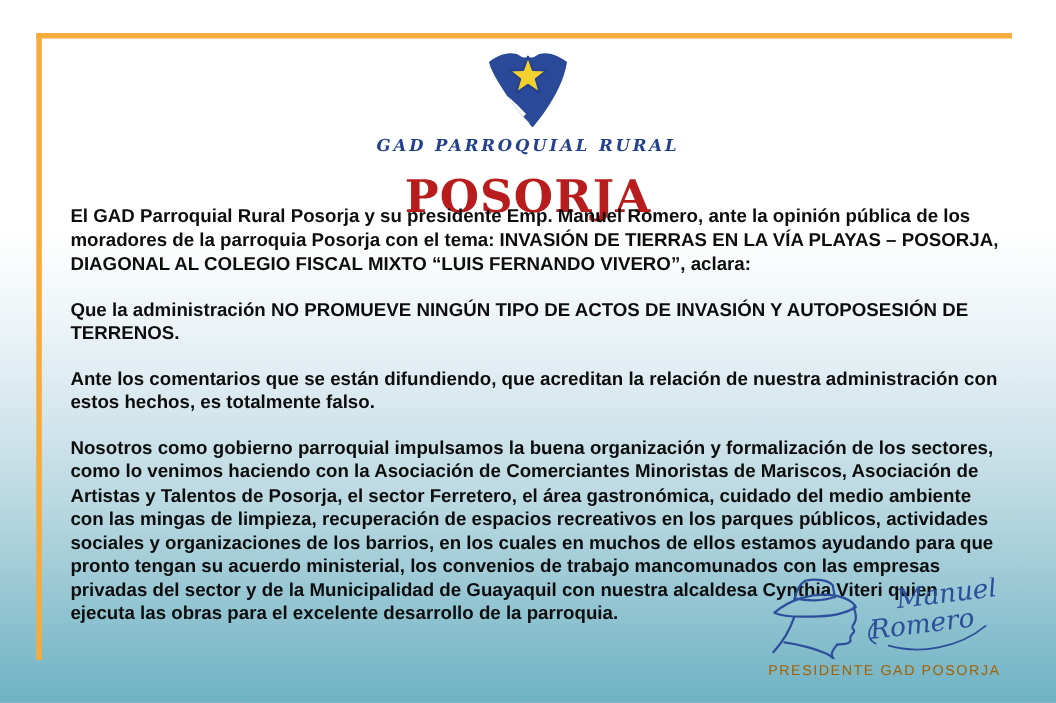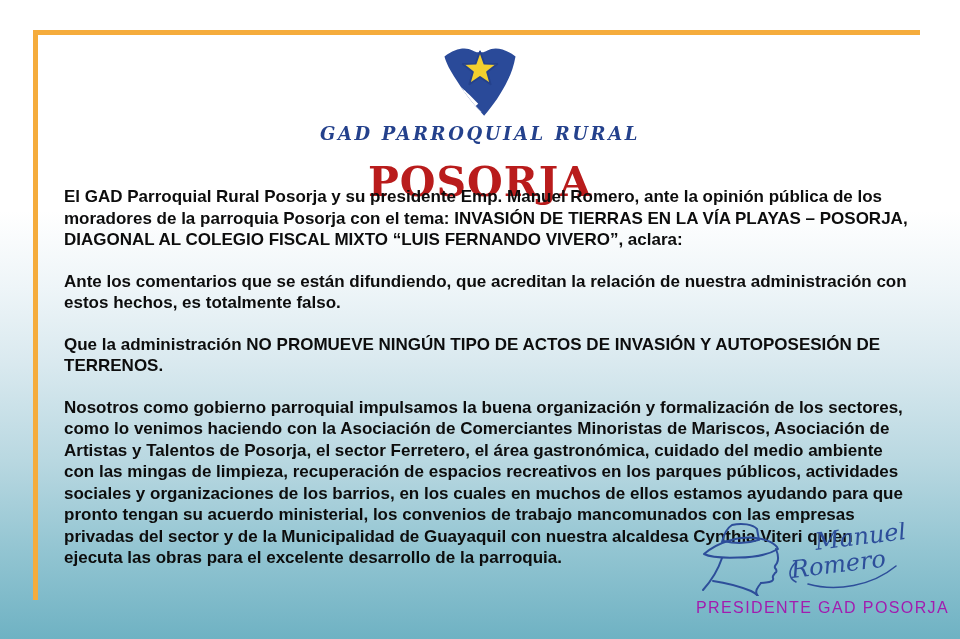--- a/index.html
+++ b/index.html
@@ -31,21 +31,21 @@
 
   
   .logo {
     position: absolute; top: 44px; left: 0; right: 0;
     text-align: center; line-height: 1;
   }
   .logo-shield { display: block; margin: 0 auto; }
   .logo-subtitle {
     font-family: "DejaVu Serif", serif;
     font-style: italic; font-weight: bold;
-    font-size: 18px; letter-spacing: 2.6px;
+    font-size: 15px; letter-spacing: 2.6px;
     color: #24418C; margin-top: 5px;
   }
   .logo-title {
     font-family: "DejaVu Serif", serif;
     font-weight: bold;
     font-size: 41px; letter-spacing: 1px;
     color: #b91c1c; margin-top: 19px;
   }
 
   
@@ -58,22 +58,22 @@
     line-height: 21.5px; color: #0d0d0d;
   }
 
   
   .signature {
     position: absolute; right: 48px; bottom: 22px;
     width: 216px; text-align: center;
   }
   .signature svg { display: block; }
   .sig-caption {
-    font-size: 16px; letter-spacing: 1.4px;
-    color: #a21caf; margin-top: 3px; white-space: nowrap;
+    font-size: 13px; letter-spacing: 1.4px;
+    color: #a16207; margin-top: 3px; white-space: nowrap;
   }
 </style>
 </head>
 <body>
 
 <div class="frame-top"></div>
 <div class="frame-left"></div>
 
 <div class="logo">
   <svg class="logo-shield" width="84" height="76" viewBox="0 0 100 92" aria-hidden="true">
@@ -96,22 +96,22 @@
     </g>
 
     <polygon points="50,9 55.3,23.7 70.9,24.2 58.6,33.8 62.9,48.8 50,40 37.1,48.8 41.4,33.8 29.1,24.2 44.7,23.7" fill="#F3D02E" stroke="#24418C" stroke-width="2.2" stroke-linejoin="round"></polygon>
   </svg>
   <div class="logo-subtitle">GAD PARROQUIAL RURAL</div>
   <div class="logo-title">POSORJA</div>
 </div>
 
 <div class="content">
   <p>El GAD Parroquial Rural Posorja y su presidente Emp. Manuel Romero, ante la opinión pública de los moradores de la parroquia Posorja con el tema: INVASIÓN DE TIERRAS EN LA VÍA PLAYAS – POSORJA, DIAGONAL AL COLEGIO FISCAL MIXTO “LUIS FERNANDO VIVERO”, aclara:</p>
+  <p>Que la administración NO PROMUEVE NINGÚN TIPO DE ACTOS DE INVASIÓN Y AUTOPOSESIÓN DE TERRENOS.</p>
   <p>Ante los comentarios que se están difundiendo, que acreditan la relación de nuestra administración con estos hechos, es totalmente falso.</p>
-  <p>Que la administración NO PROMUEVE NINGÚN TIPO DE ACTOS DE INVASIÓN Y AUTOPOSESIÓN DE TERRENOS.</p>
   <p>Nosotros como gobierno parroquial impulsamos la buena organización y formalización de los sectores, como lo venimos haciendo con la Asociación de Comerciantes Minoristas de Mariscos, Asociación de Artistas y Talentos de Posorja, el sector Ferretero, el área gastronómica, cuidado del medio ambiente con las mingas de limpieza, recuperación de espacios recreativos en los parques públicos, actividades sociales y organizaciones de los barrios, en los cuales en muchos de ellos estamos ayudando para que pronto tengan su acuerdo ministerial, los convenios de trabajo mancomunados con las empresas privadas del sector y de la Municipalidad de Guayaquil con nuestra alcaldesa Cynthia Viteri quien ejecuta las obras para el excelente desarrollo de la parroquia.</p>
 </div>
 
 <div class="signature">
   <svg width="216" height="74" viewBox="0 0 216 74" aria-hidden="true">
     <g stroke="#2D4E9A" stroke-width="2" fill="none" stroke-linecap="round" stroke-linejoin="round">
 
       <path d="M8,32 C22,20 42,14 60,16 C72,17.5 80,22 82,27 C72,33 56,35.5 42,35.5 C28,36 14,35 8,32 Z"></path>
 
       <path d="M26,20 C28,12 31,6 36,3 C46,0.5 57,2.5 61,7 L63,18"></path>

